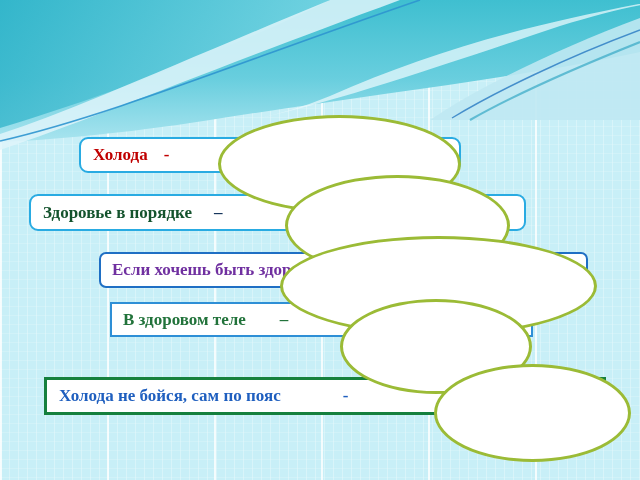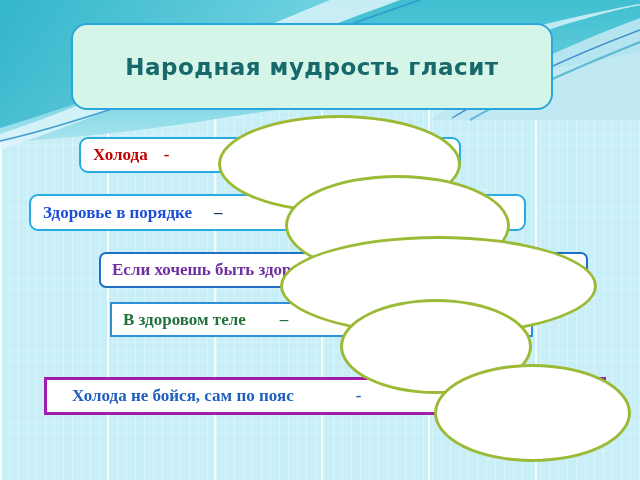--- a/index.html
+++ b/index.html
@@ -144,55 +144,52 @@
 
       <path d="M640,18 C560,48 480,86 430,120 L640,120 Z" fill="#BFE8F2" opacity="0.9"></path>
       <path d="M640,30 C565,58 495,92 452,118" fill="none" stroke="#2F7FC4" stroke-width="1.4" opacity="0.85"></path>
       <path d="M640,42 C570,70 505,100 470,120" fill="none" stroke="#36A8C4" stroke-width="2.2" opacity="0.7"></path>
 
       <path d="M660,0 C520,26 430,52 330,96 C300,108 280,114 250,120
                C330,104 440,66 560,26 C600,14 630,6 660,2 Z" fill="#E8F8FC" opacity="0.75"></path>
     </svg>
   </div>
 
-  <div class="title-box">
-    <span class="title-text">Народная мудрость гласит</span>
-  </div>
 
   <div class="row" style="left:79px; top:137px; width:382px; height:36px;
               border:2px solid #29ABE2; border-radius:9px;
               padding-left:12px; font-size:17px;">
     <span class="lead" style="color:#C00000;">Холода</span>
     <span class="dash" style="color:#C00000; margin-left:16px;">-</span>
   </div>
 
   <div class="row" style="left:29px; top:194px; width:497px; height:37px;
               border:2px solid #29ABE2; border-radius:9px;
               padding-left:12px; font-size:17px;">
-    <span class="lead" style="color:#1d4ed8;">Здоровье в порядке</span>
+    <span class="lead" style="color:#14532d;">Здоровье в порядке</span>
     <span class="dash" style="color:#17365D; margin-left:22px;">–</span>
   </div>
 
   <div class="row" style="left:99px; top:252px; width:489px; height:36px;
               border:2px solid #1F6FC4; border-radius:7px;
               padding-left:11px; font-size:17px;">
     <span class="lead" style="color:#7030A0;">Если хочешь быть здоров</span>
     <span class="dash" style="color:#7030A0; margin-left:22px;">–</span>
   </div>
 
   <div class="row" style="left:110px; top:302px; width:423px; height:35px;
               border:2px solid #2E8FD6;
               padding-left:11px; font-size:17px;">
     <span class="lead" style="color:#22733B;">В здоровом теле</span>
     <span class="dash" style="color:#22733B; margin-left:34px;">–</span>
   </div>
 
   <div class="row" style="left:44px; top:377px; width:562px; height:38px;
-              border:3px solid #a21caf;
-              padding-left:25px; font-size:17px;">
+              border:3px solid #15803d;
+              padding-left:12px; font-size:17px;">
     <span class="lead" style="color:#1F5FBF;">Холода не бойся, сам по пояс</span>
     <span class="dash" style="color:#1F5FBF; margin-left:62px;">-</span>
   </div>
 
   <div class="ellipse" style="left:218px; top:115px; width:243px; height:98px;"></div>
 
   <div class="ellipse" style="left:285px; top:175px; width:225px; height:101px;"></div>
 
   <div class="ellipse" style="left:280px; top:236px; width:317px; height:100px;"></div>
 

